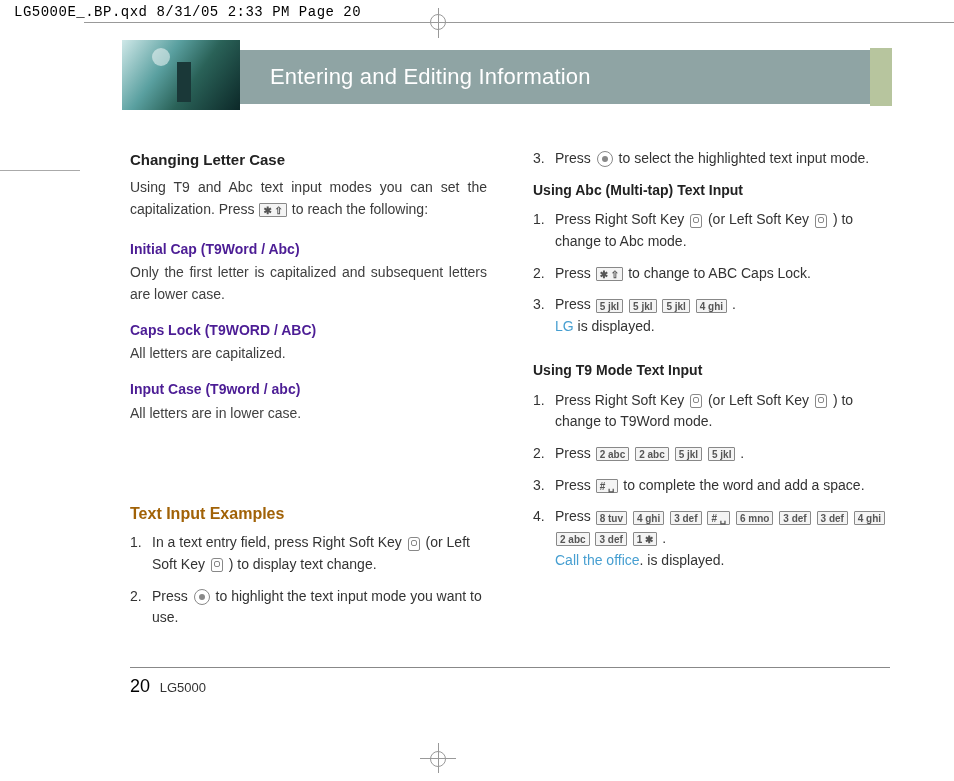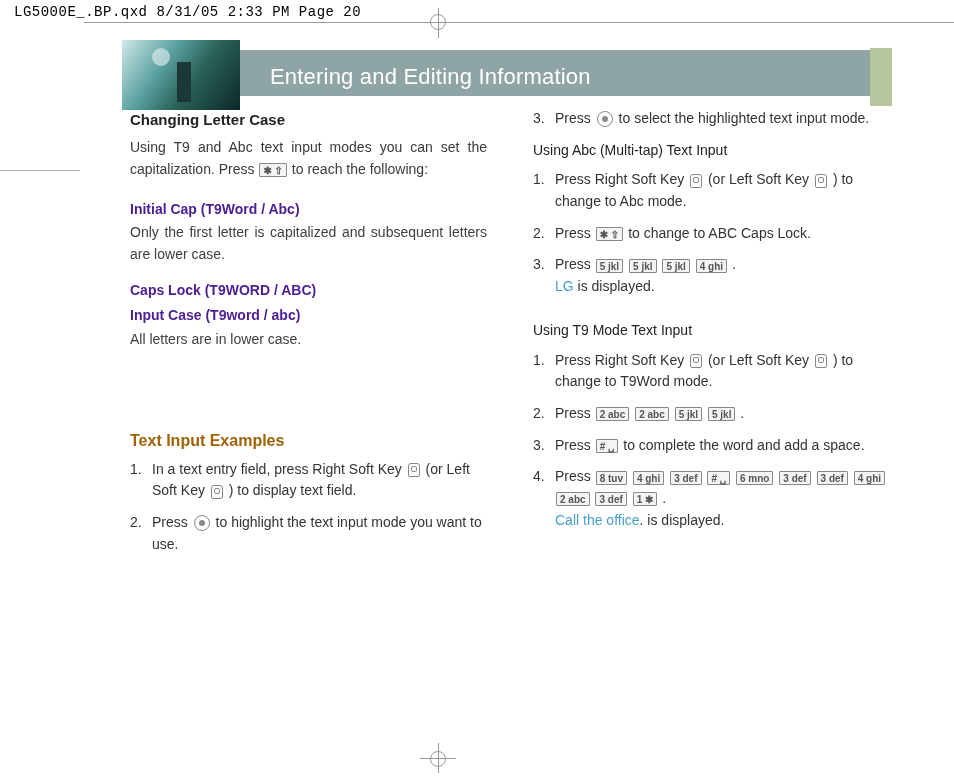--- a/index.html
+++ b/index.html
@@ -55,23 +55,23 @@
     border-left: 1px solid #999;
   }
   .page {
     position: absolute;
     top: 50px;
     left: 130px;
     width: 760px;
   }
   .banner {
     position: relative;
-    height: 46px;
+    height: 54px;
     background: linear-gradient(to right, #8fa4a4, #8fa4a4);
-    margin-bottom: 12px;
+    margin-bottom: 44px;
   }
   .banner-photo {
     position: absolute;
     left: -8px; top: -10px;
     width: 118px; height: 70px;
     background: linear-gradient(125deg,#cfe8e8 0%, #5aa0a0 35%, #2a6258 60%, #0c2828 100%);
     background-color: #5aa0a0;
   }
   .banner-photo::before{
     content:"";
@@ -123,21 +123,21 @@
     color: #a16207;
     margin-bottom: 5px;
   }
   .para { margin-bottom: 18px; text-align: justify; color:#3a3a3a;}
   .sub {
     font-weight: bold;
     color: #4c1d95;
     margin: 4px 0 2px;
   }
   .subb {
-    font-weight: normal;
+    font-weight: bold;
     color: #222;
     margin: 2px 0 8px;
   }
   .desc { color:#404040; margin-bottom: 14px; }
   ol.steps { list-style: none; counter-reset: step; }
   ol.steps > li {
     counter-increment: step;
     position: relative;
     padding-left: 22px;
     margin-bottom: 10px;
@@ -238,34 +238,35 @@
       <div class="para">
         <span>Using T9 and Abc text input modes you can set the capitalization. Press </span>
         <span class="key">✱ ⇧</span>
         <span> to reach the following:</span>
       </div>
 
       <div class="sub">Initial Cap (T9Word / Abc)</div>
       <div class="desc" style="text-align:justify">Only the first letter is capitalized and subsequent letters are lower case.</div>
 
       <div class="sub">Caps Lock (T9WORD / ABC)</div>
+      <div class="desc">All letters are capitalized.</div>
 
       <div class="sub">Input Case (T9word / abc)</div>
       <div class="desc">All letters are in lower case.</div>
 
       <div class="spacer"></div>
 
       <h3 class="blue">Text Input Examples</h3>
       <ol class="steps">
         <li>
           <span>In a text entry field, press Right Soft Key </span>
           <span class="softkey-icon"></span>
           <span> (or Left Soft Key </span>
           <span class="softkey-icon"></span>
-          <span> ) to display text field.</span>
+          <span> ) to display text change.</span>
         </li>
         <li>
           <span>Press </span>
           <span class="nav-icon"></span>
           <span> to highlight the text input mode you want to use.</span>
         </li>
       </ol>
     </div>
 
     <div class="col">
@@ -338,13 +339,17 @@
           <span class="key">2 abc</span>
           <span class="key">3 def</span>
           <span class="key">1 ✱</span>
           <span>.</span><br>
           <span class="bluetxt">Call the office</span><span>. is displayed.</span>
         </li>
       </ol>
     </div>
   </div>
 
+  <div class="footer">
+    <span class="pg">20</span>
+    <span>LG5000</span>
+  </div>
 </div>
 
 </body></html>

